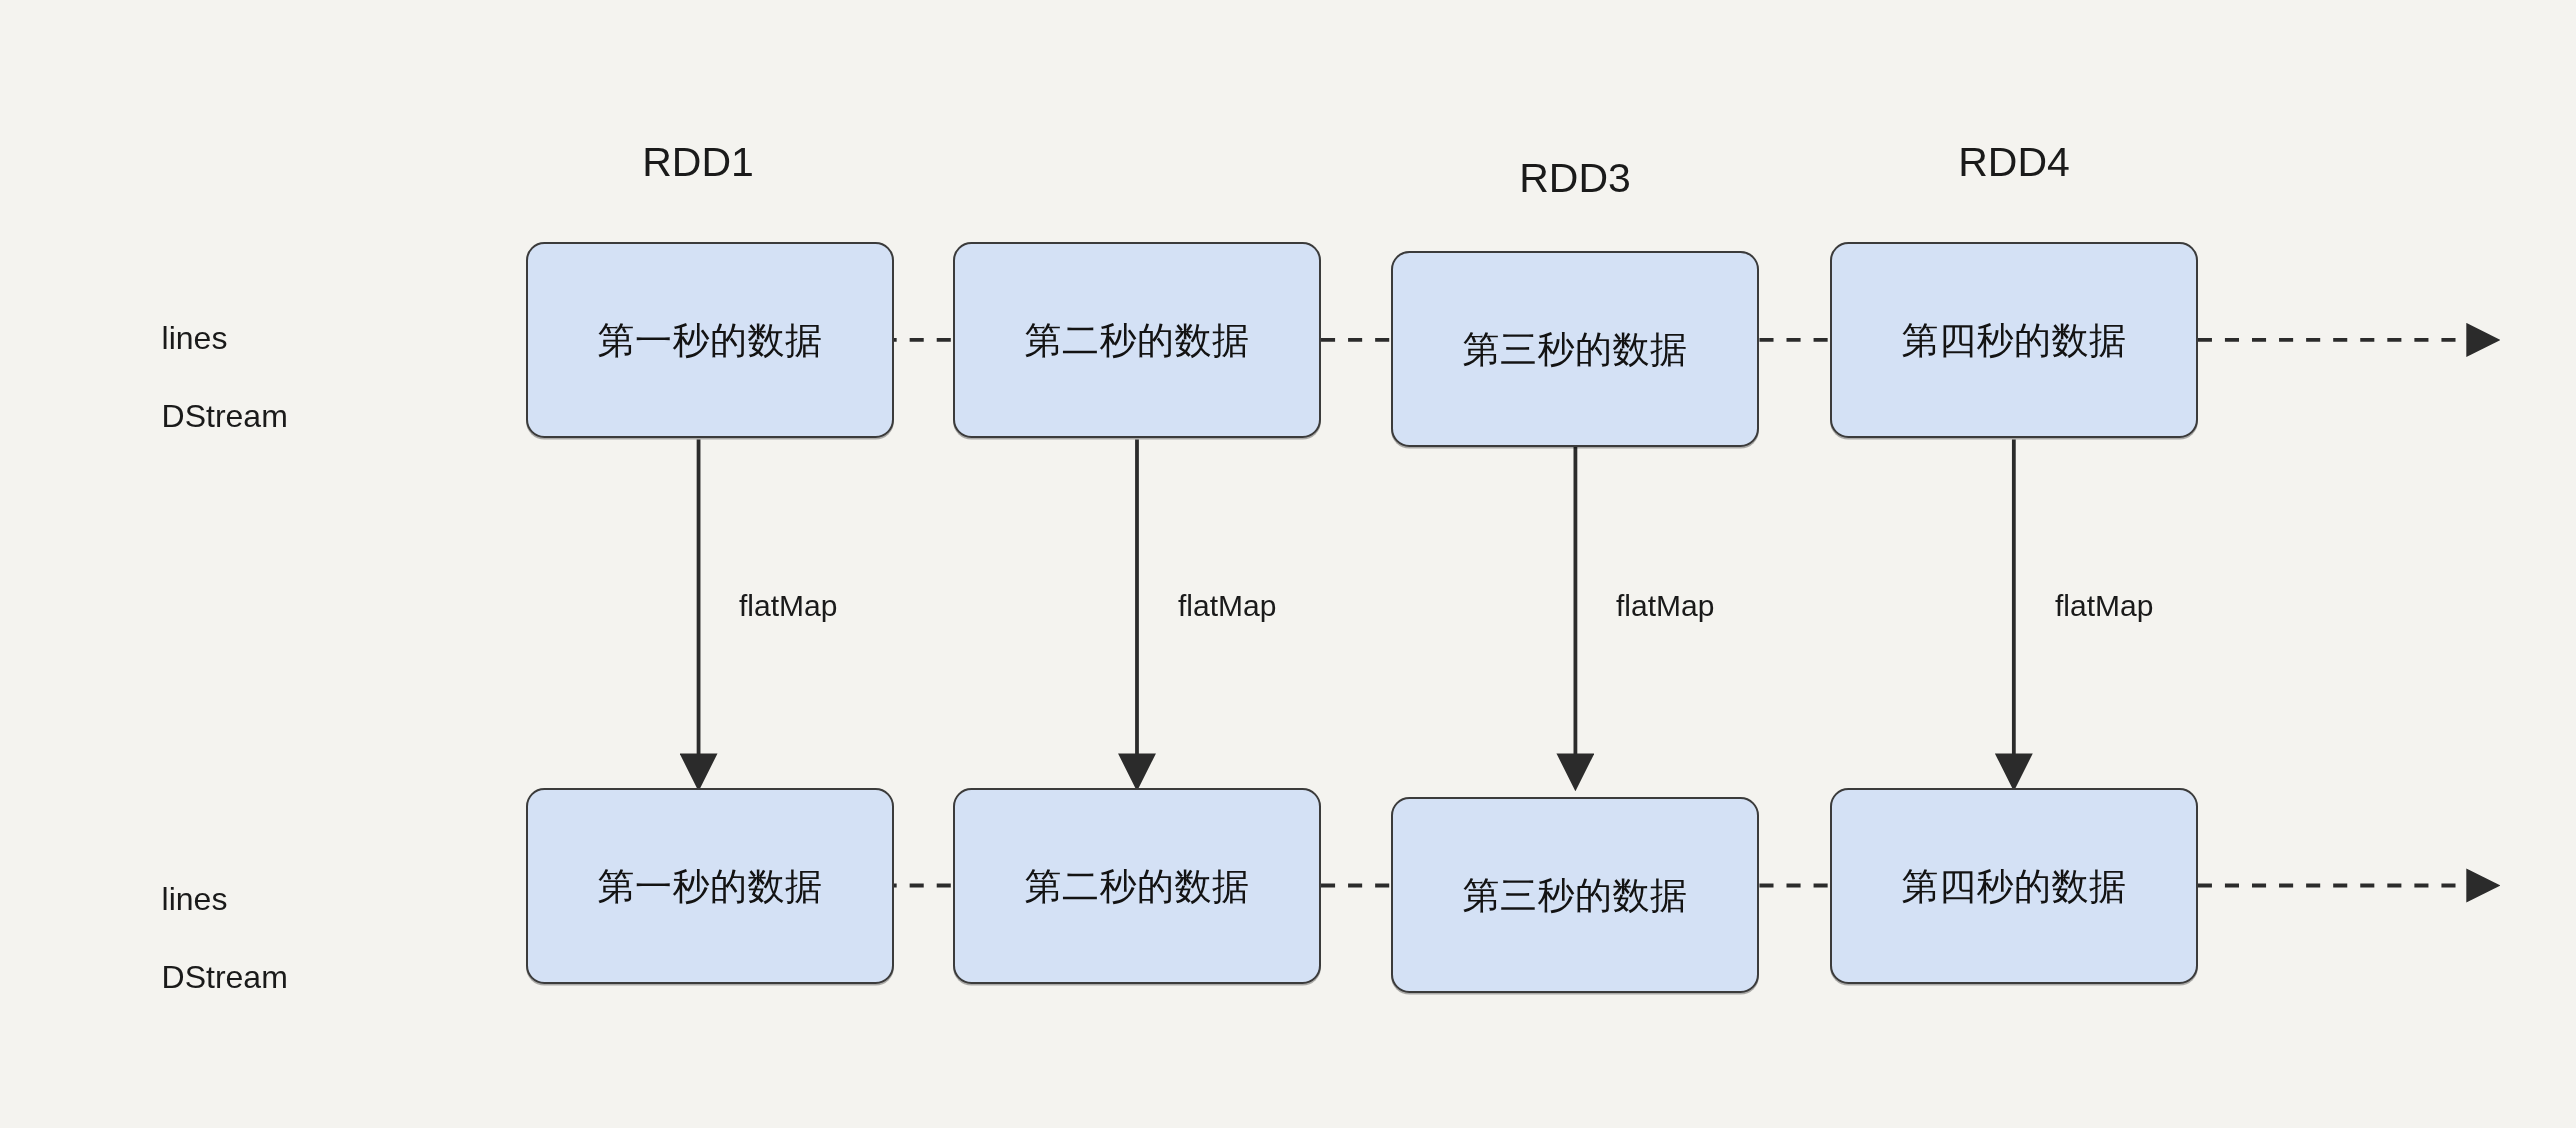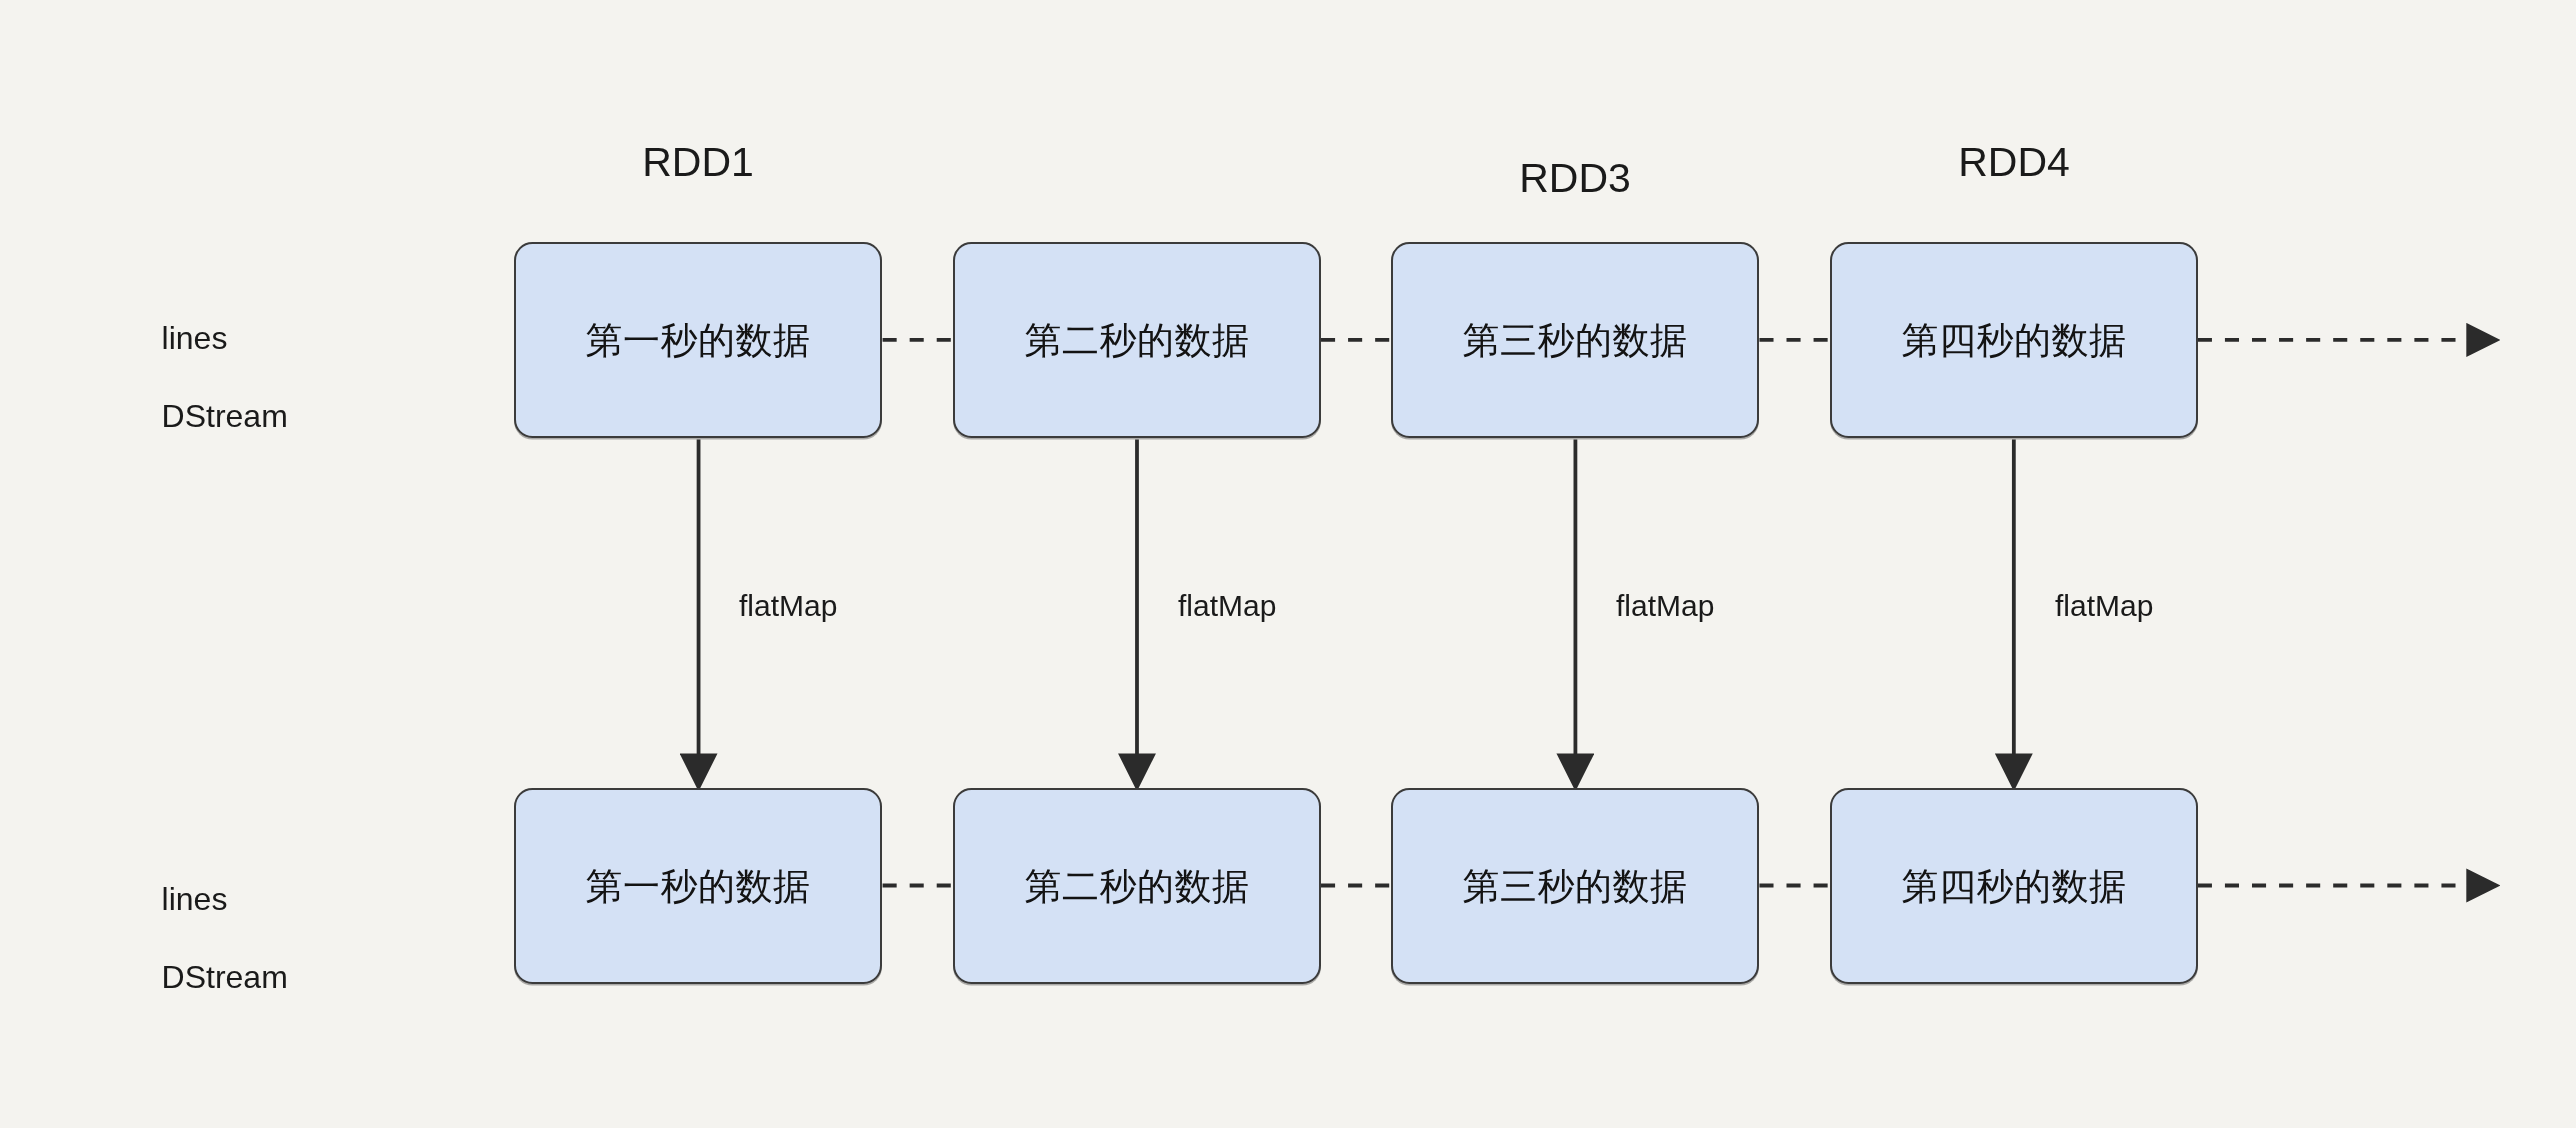--- a/index.html
+++ b/index.html
@@ -73,23 +73,23 @@
   .rdd-box .box-text {
     color: #131313;
     font-size: 37px;
     line-height: 1;
     letter-spacing: 0.5px;
     white-space: nowrap;
     font-family: "Liberation Sans", "DejaVu Sans", sans-serif;
   }
   .row-top    { top: 242px; }
   .row-bottom { top: 788px; }
-  .col-0 { left: 514px; }
+  .col-0 { left: 526px; }
   .col-1 { left: 953px; }
-  .col-2 { left: 1391px; }
+  .col-2 { left: 1391px; margin-top: 9px; }
   .col-3 { left: 1830px; }
 
   
   .flatmap-label {
     position: absolute;
     color: #1a1a1a;
     font-size: 30px;
     line-height: 1;
     white-space: nowrap;
     font-family: "Liberation Sans", "DejaVu Sans", sans-serif;

